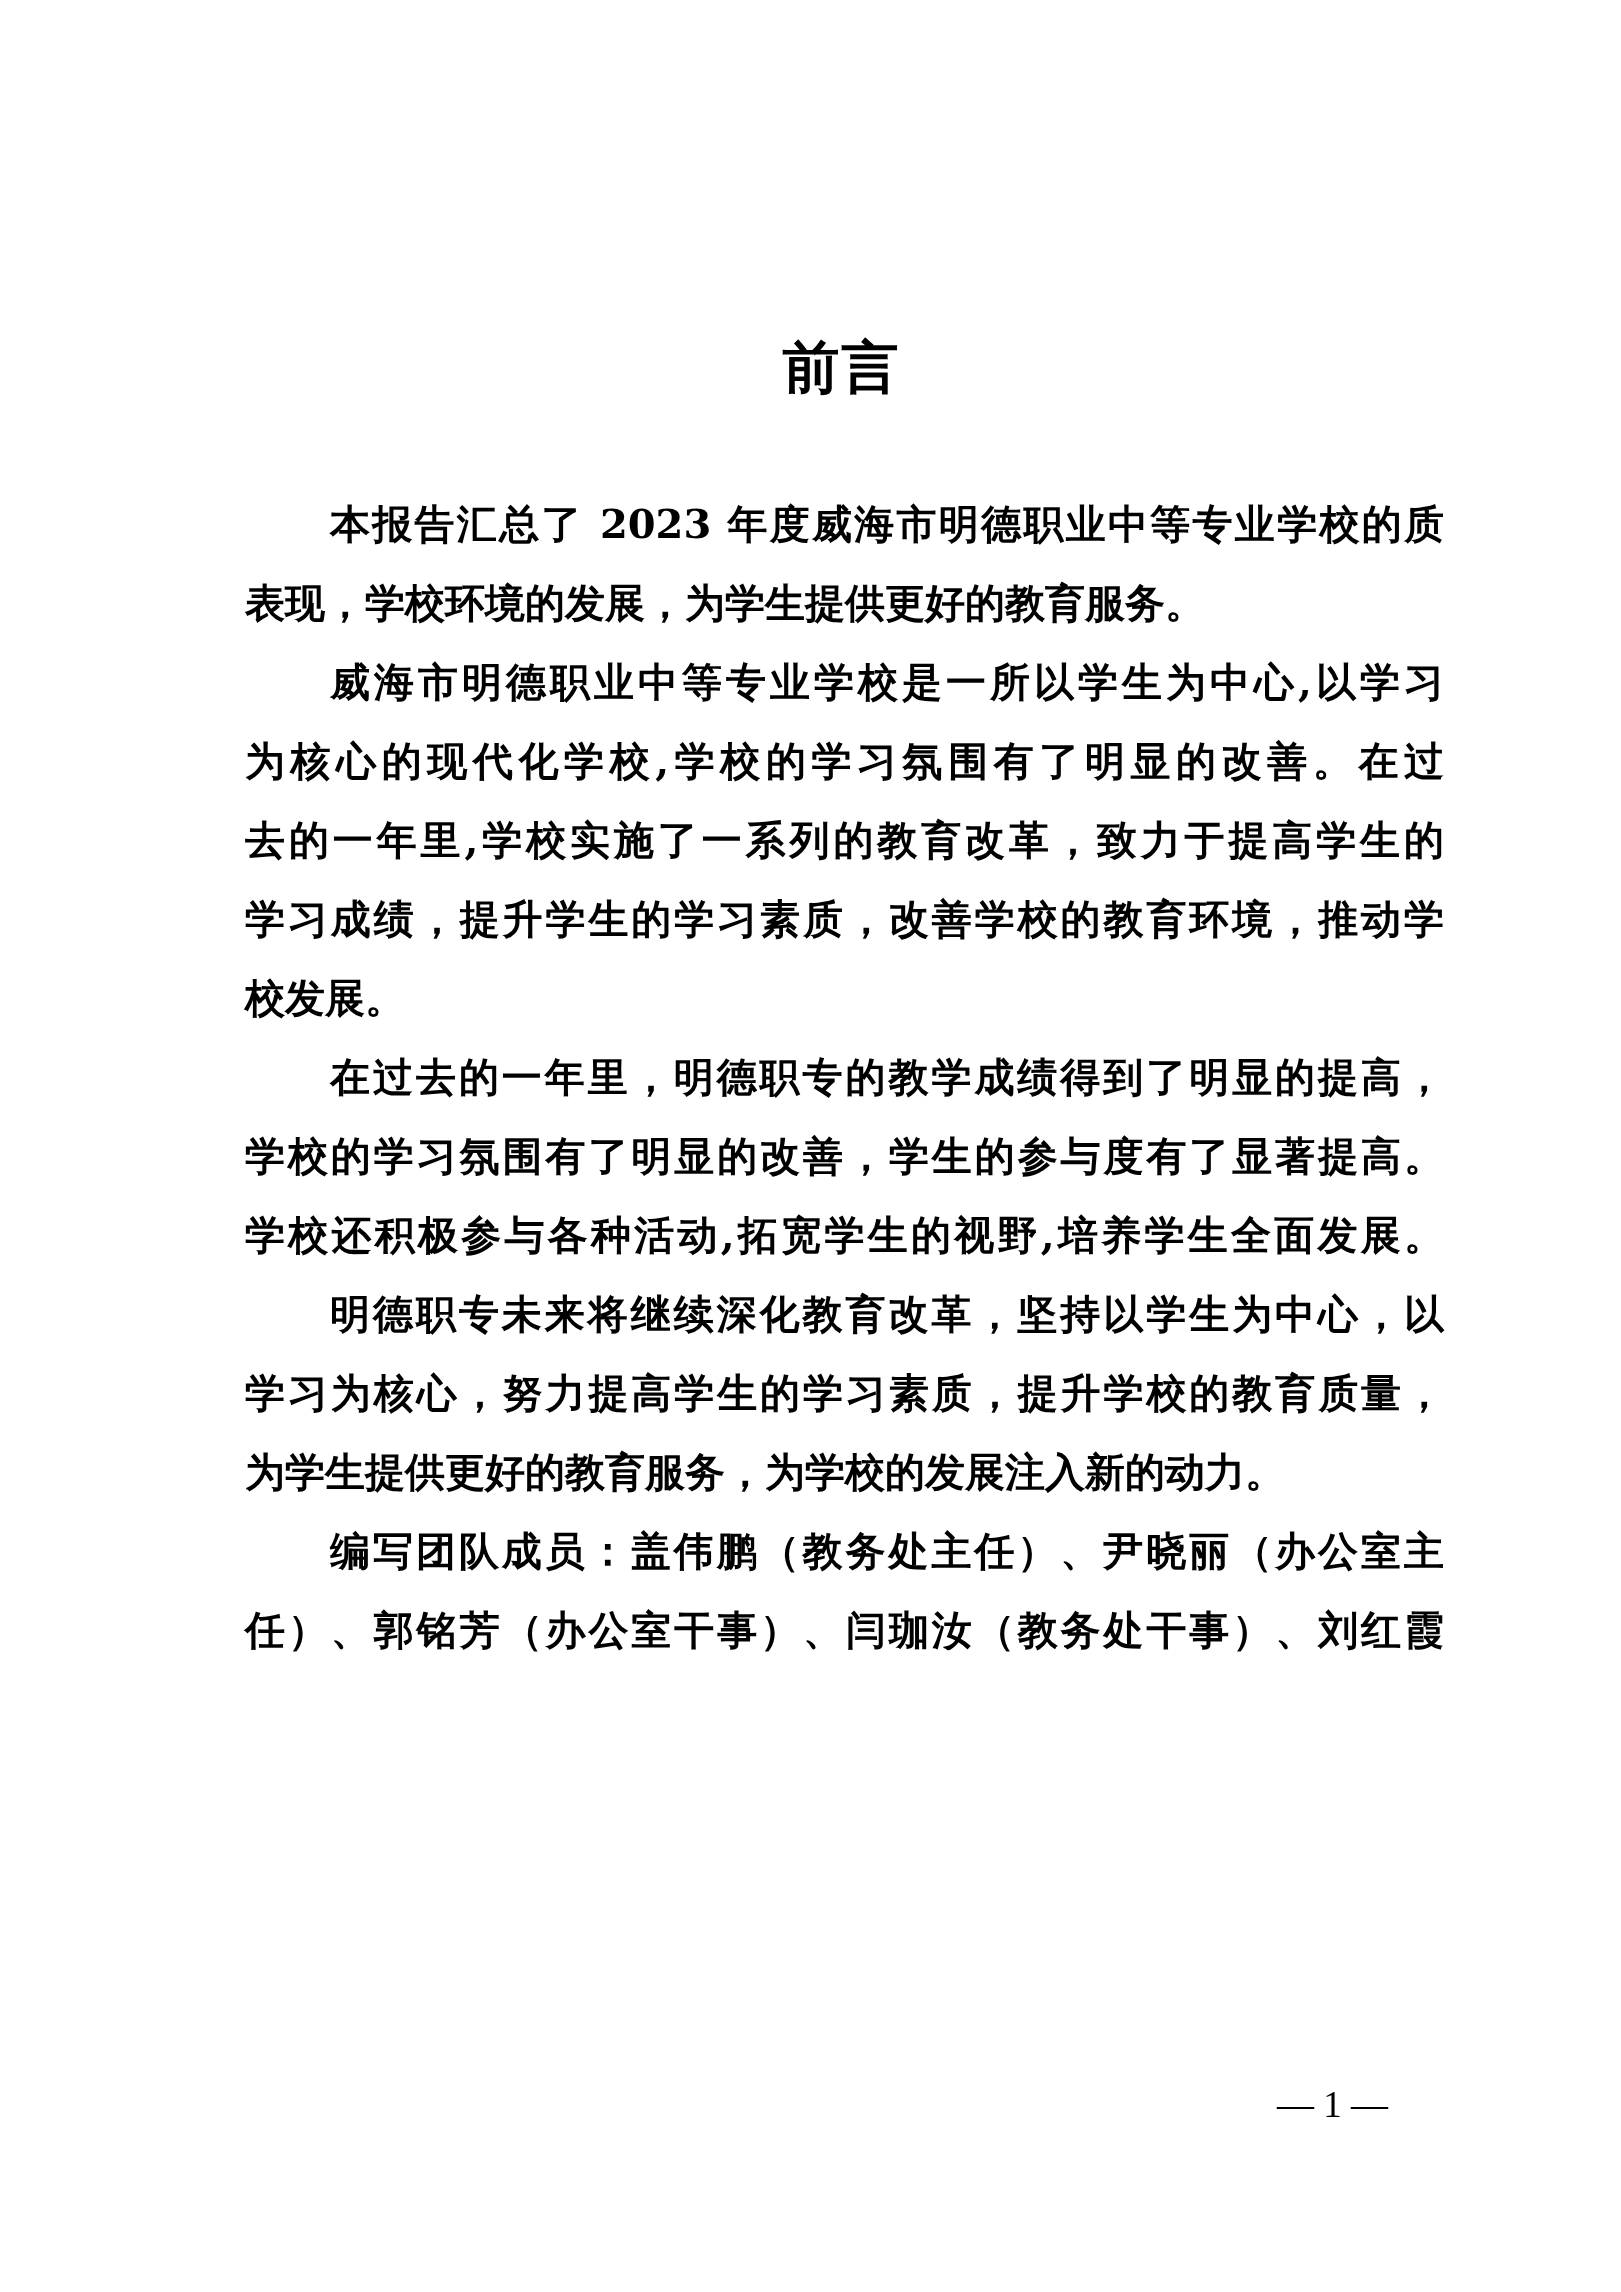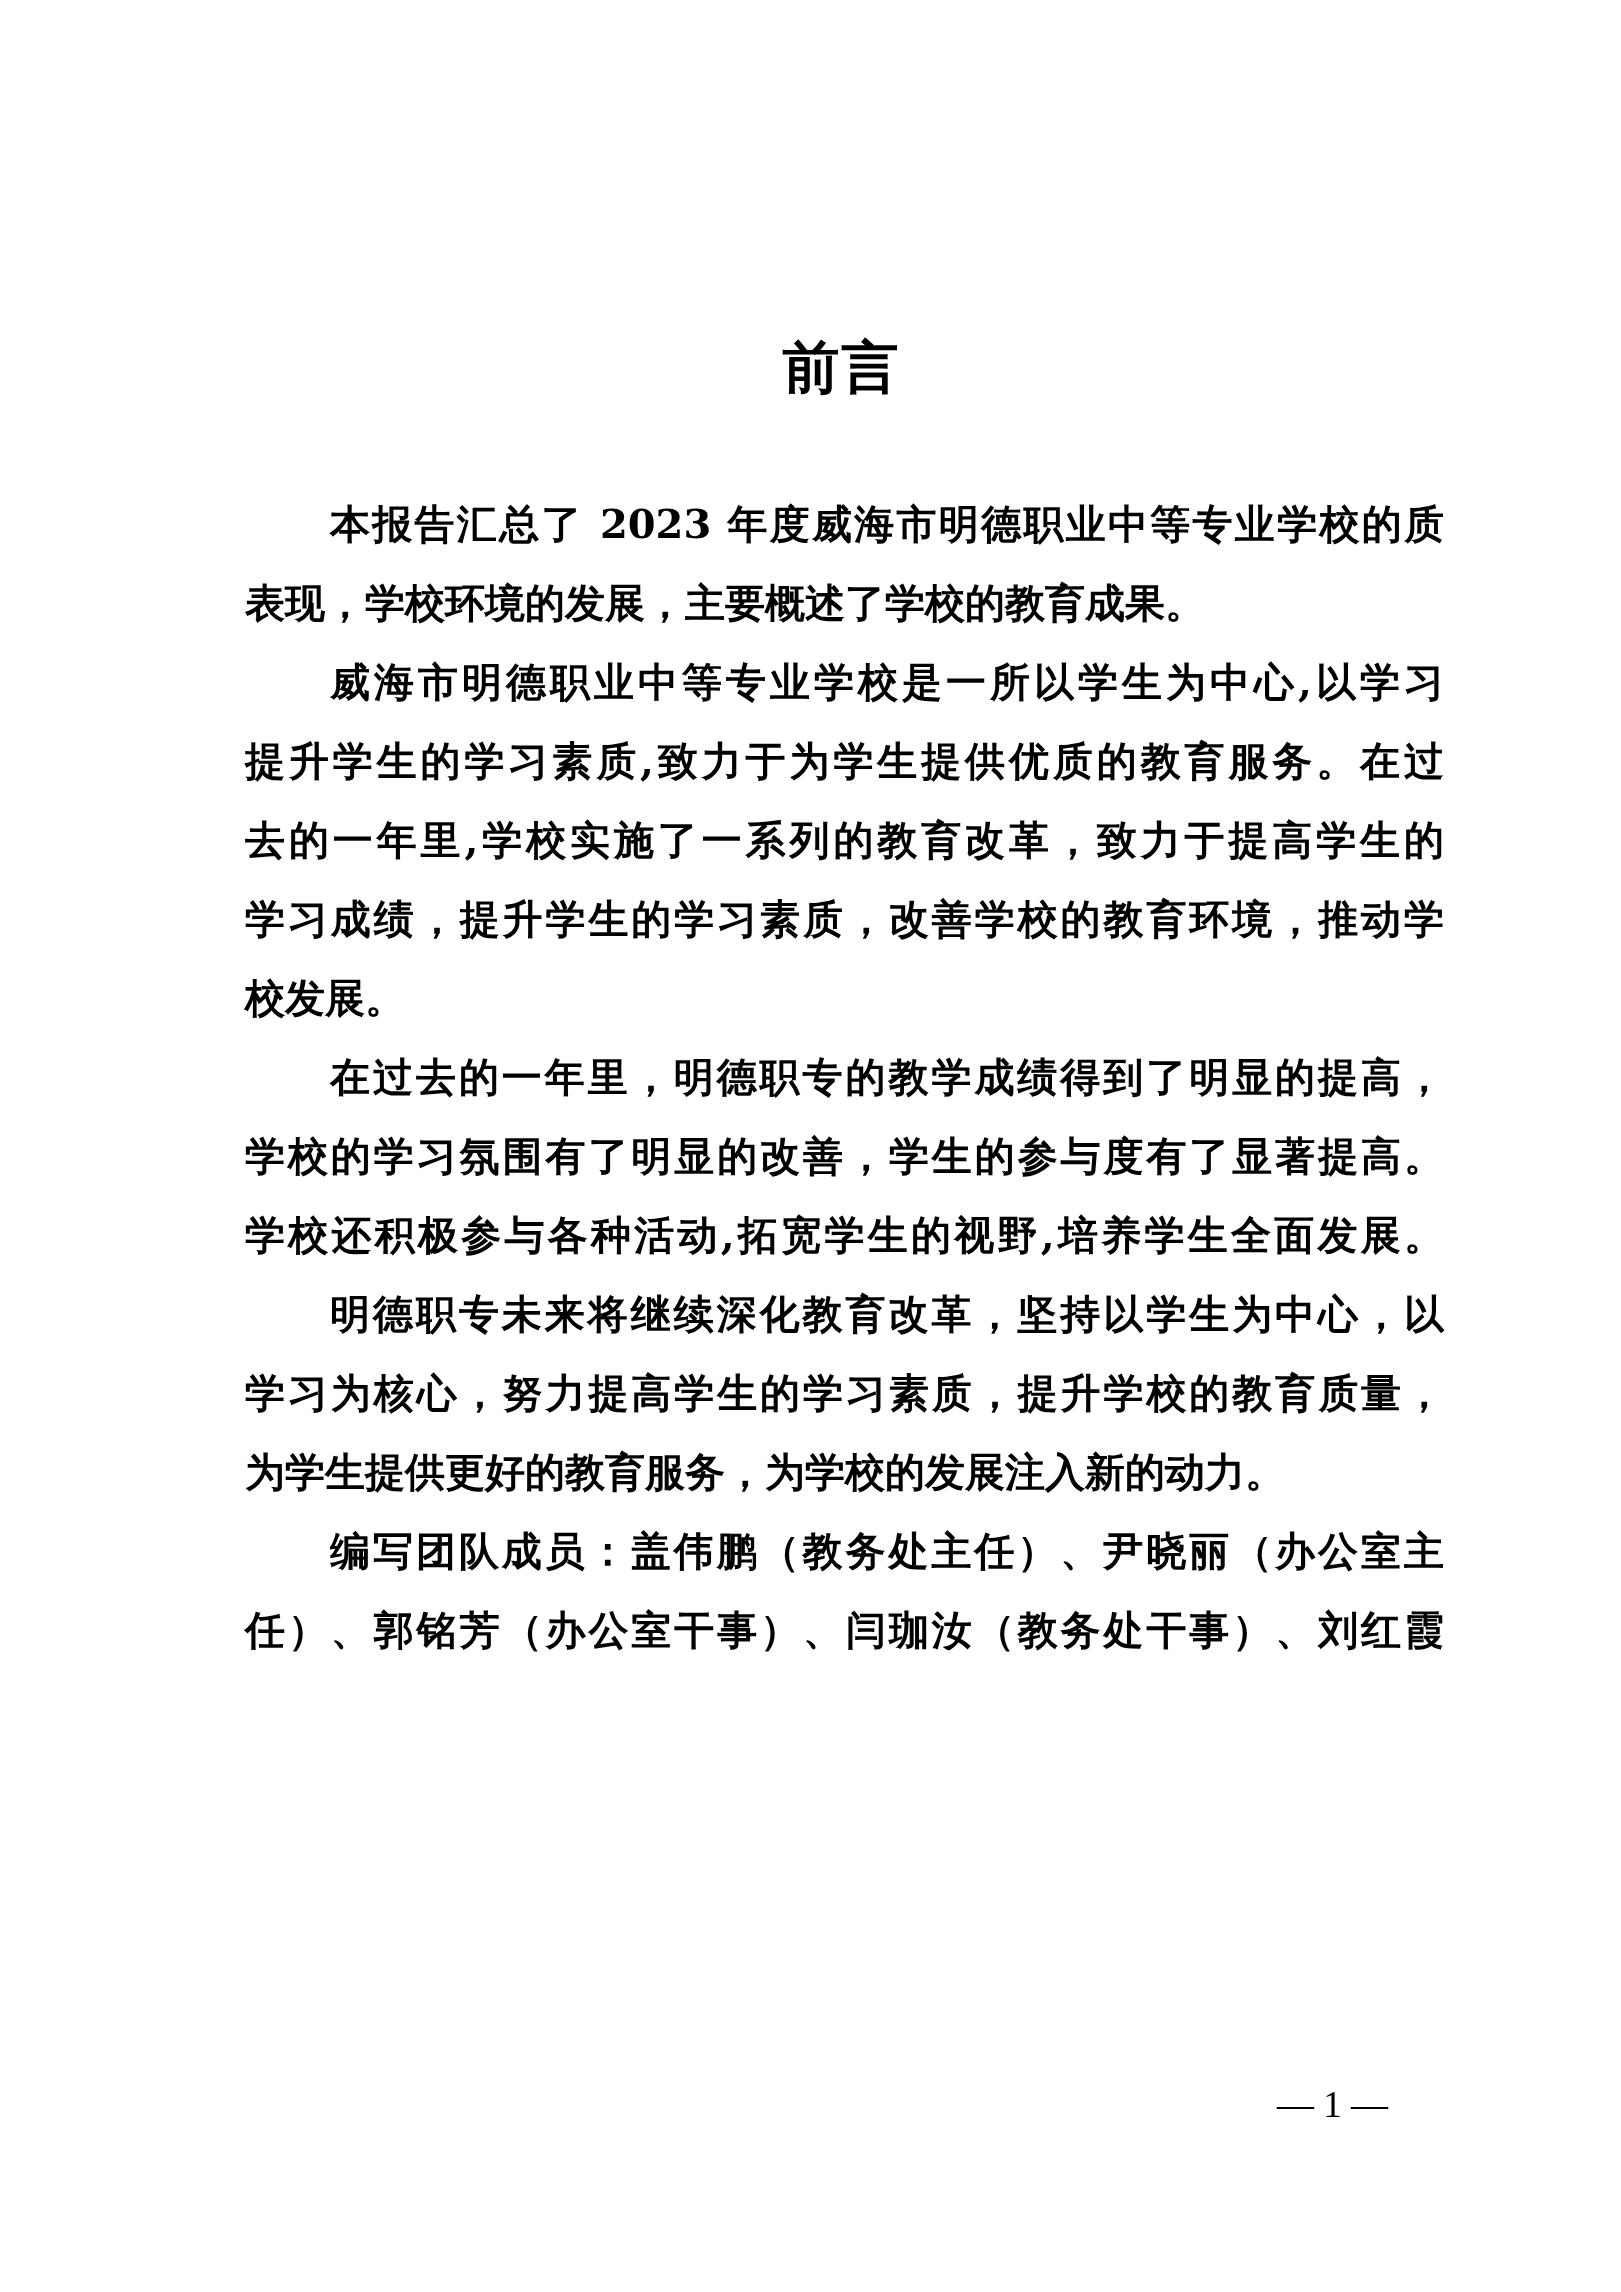--- a/index.html
+++ b/index.html
@@ -79,26 +79,26 @@
 <body>
 
 <div class="page">
 
   <div class="title">前言</div>
 
   <div class="body">
 
     <div>
       <span class="line indent">本报告汇总了 2023 年度威海市明德职业中等专业学校的质</span>
-      <span class="line last">表现，学校环境的发展，主要概述了学校的教育成果。</span>
+      <span class="line last">表现，学校环境的发展，为学生提供更好的教育服务。</span>
     </div>
 
     <div>
       <span class="line indent">威海市明德职业中等专业学校是一所以学生为中心,以学习</span>
-      <span class="line">提升学生的学习素质,致力于为学生提供优质的教育服务。在过</span>
+      <span class="line">为核心的现代化学校,学校的学习氛围有了明显的改善。在过</span>
       <span class="line">去的一年里,学校实施了一系列的教育改革，致力于提高学生的</span>
       <span class="line">学习成绩，提升学生的学习素质，改善学校的教育环境，推动学</span>
       <span class="line last">校发展。</span>
     </div>
 
     <div>
       <span class="line indent">在过去的一年里，明德职专的教学成绩得到了明显的提高，</span>
       <span class="line">学校的学习氛围有了明显的改善，学生的参与度有了显著提高。</span>
       <span class="line">学校还积极参与各种活动,拓宽学生的视野,培养学生全面发展。</span>
     </div>

